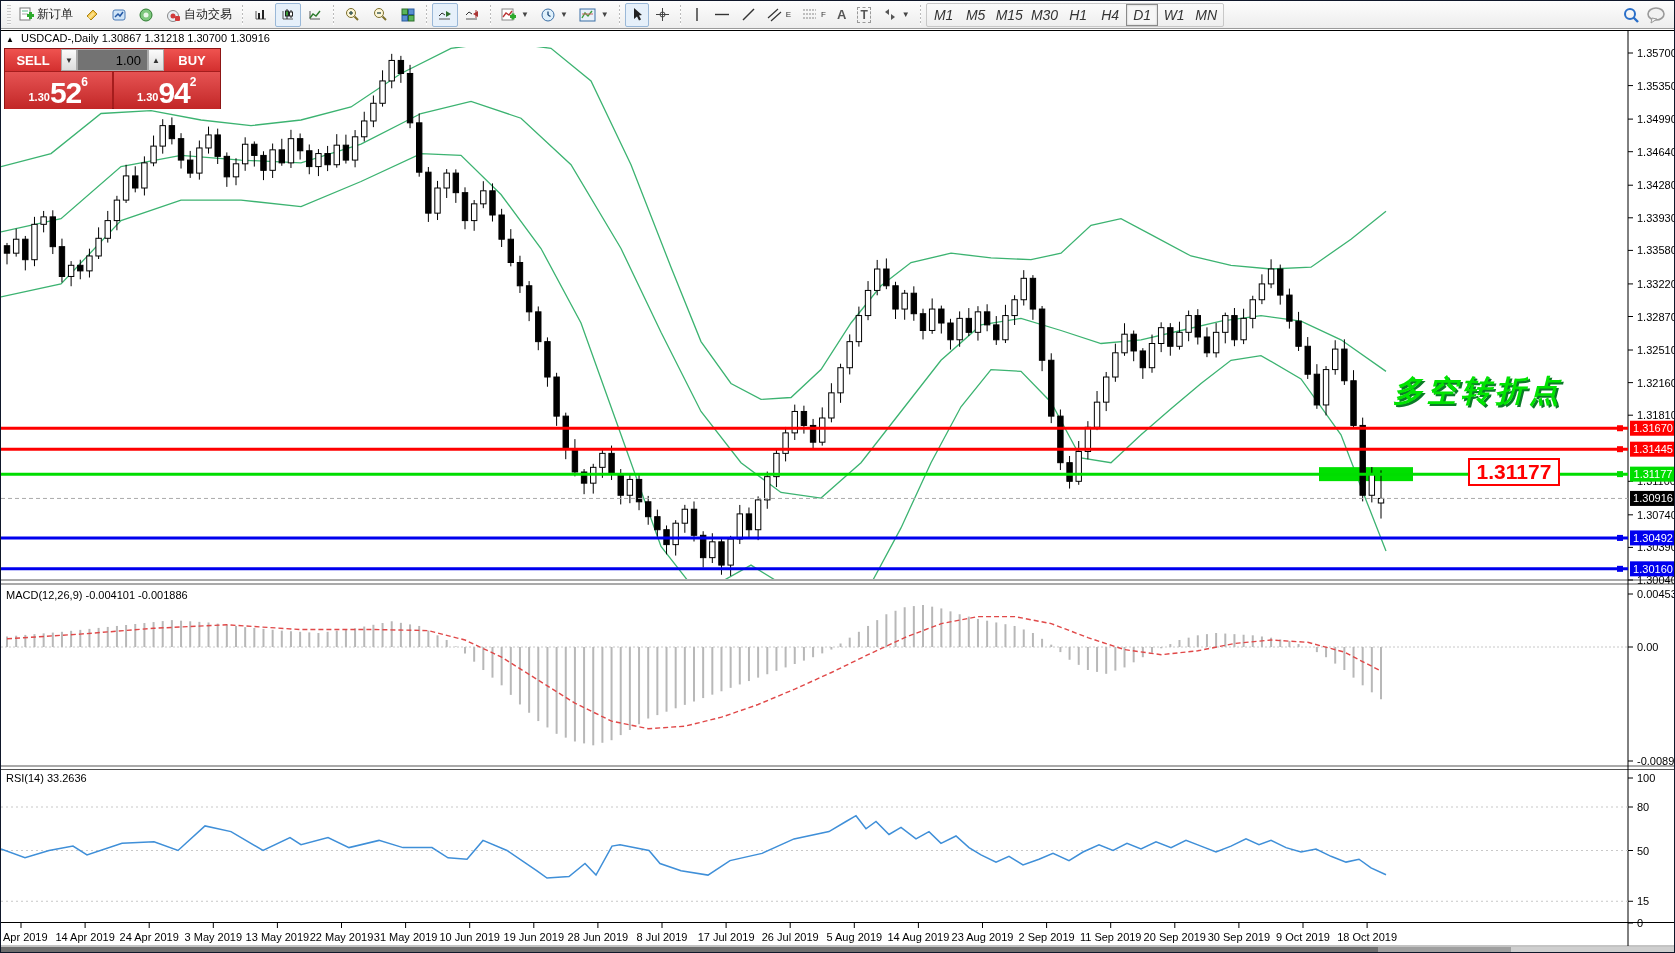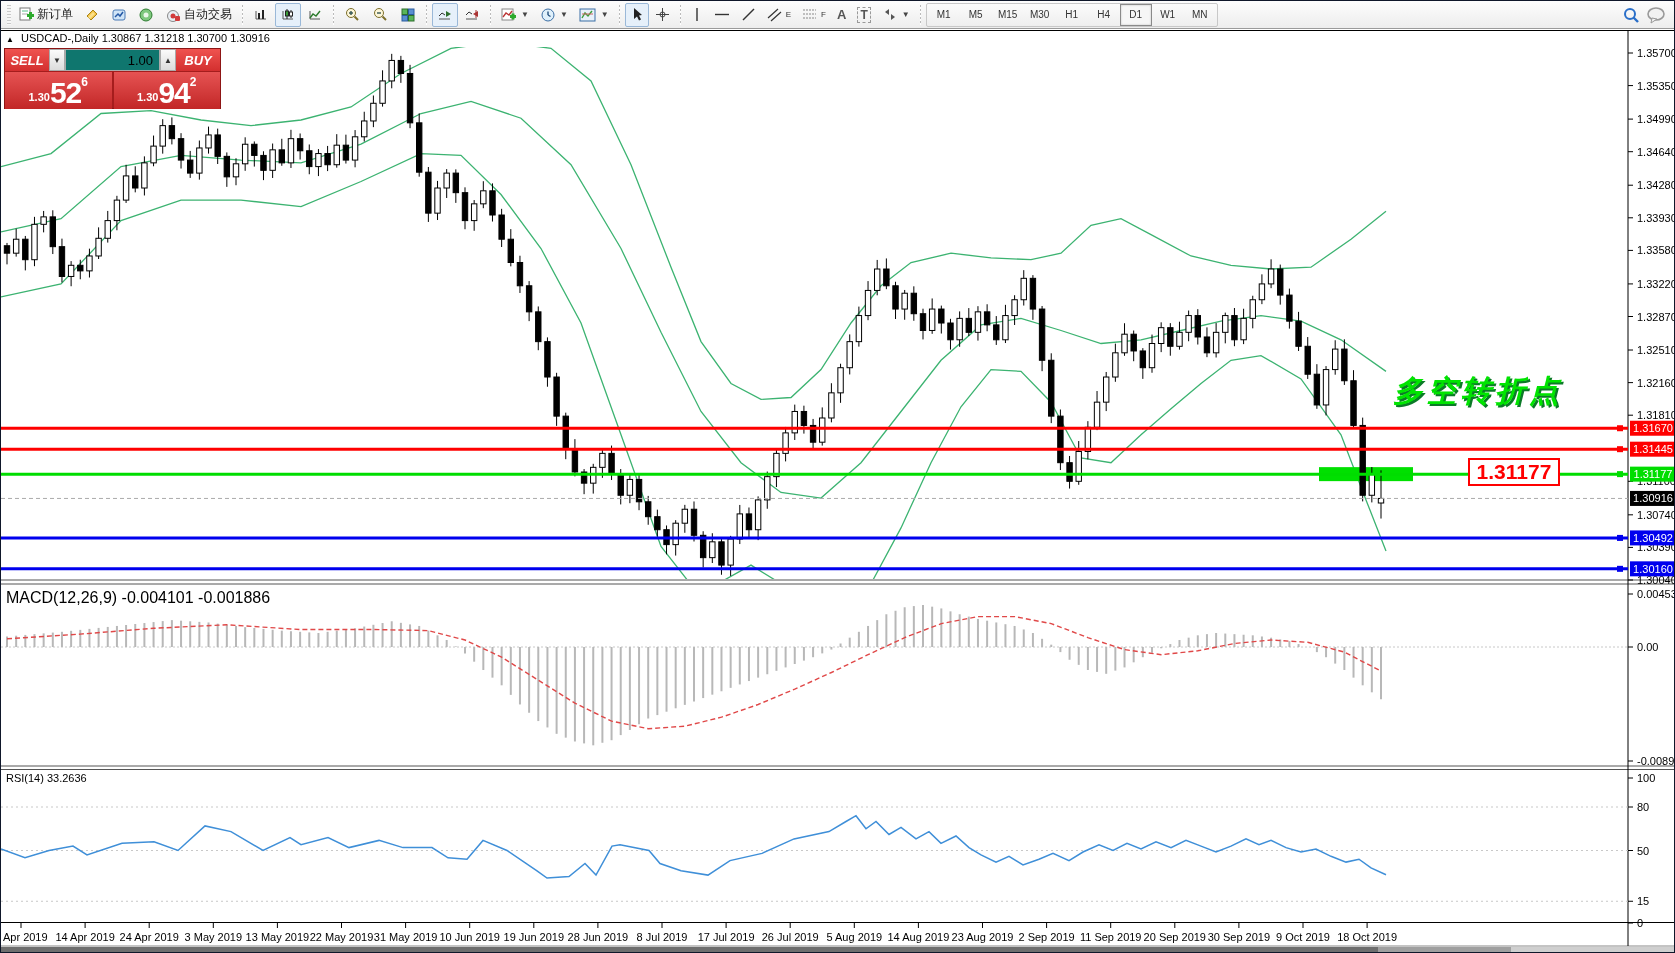--- a/index.html
+++ b/index.html
@@ -3,43 +3,43 @@
 <meta charset="utf-8">
 <style>
   html,body{margin:0;padding:0;background:#d4d0c8;}
   #app{position:relative;width:1675px;height:953px;background:#fff;font-family:"Liberation Sans",sans-serif;overflow:hidden;border:1px solid #0f172a;box-sizing:border-box;}
   
   #toolbar{position:absolute;left:0;top:0;width:1675px;height:28px;background:linear-gradient(#fdfdfd,#ededed);border-bottom:1px solid #9a9a9a;display:flex;align-items:center;padding:0 4px;box-sizing:border-box;gap:1px;}
   .tb-btn{display:flex;align-items:center;gap:3px;height:22px;padding:0 4px;border:1px solid transparent;border-radius:2px;font-size:12px;color:#222;cursor:default;white-space:nowrap;}
   .tb-btn.pressed{background:#e6f0fa;border:1px solid #9ab8d8;}
   .tb-sep{width:1px;height:20px;margin:0 4px;background:repeating-linear-gradient(#bbb 0 2px,#fff 2px 4px);}
   .tb-grip{width:4px;height:20px;margin:0 2px;background:repeating-linear-gradient(#c9c9c9 0 1px,#f7f7f7 1px 3px);}
-  .tf-btn{height:20px;min-width:24px;padding:0 3px;display:flex;align-items:center;justify-content:center;font-size:10px;color:#333;border:1px solid transparent;}
+  .tf-btn{height:20px;min-width:24px;padding:0 3px;display:flex;align-items:center;justify-content:center;font-size:14px;color:#333;border:1px solid transparent;font-style:italic;}
   .tf-btn.pressed{background:#f6f6f6;border:1px solid #8a8a8a;box-shadow:inset 0 0 2px #bbb;}
   .dd{font-size:8px;color:#444;margin-left:1px;}
   .tb-right{margin-left:auto;display:flex;align-items:center;gap:6px;padding-right:6px;}
   .icon{display:inline-block;line-height:0;}
   
   #chart-title{position:absolute;left:5px;top:31px;font-size:11px;color:#000;z-index:5;}
   #chart-title .tri{font-size:8px;margin-right:4px;}
   
   #ocp{position:absolute;left:3px;top:47px;width:217px;height:61px;background:#a51d1d;z-index:6;border:1px solid #8d1515;box-sizing:border-box;}
   #ocp .row1{display:flex;height:22px;}
-  .ocp-btn{width:44px;background:linear-gradient(#ef5350,#d32f2f);color:#fff;font-size:13px;font-weight:bold;display:flex;align-items:center;justify-content:center;font-style:italic;}
+  .ocp-btn{width:56px;background:linear-gradient(#ef5350,#d32f2f);color:#fff;font-size:13px;font-weight:bold;display:flex;align-items:center;justify-content:center;}
   .spin{width:16px;background:linear-gradient(#fbfbfb,#dcdcdc);border:1px solid #aaa;display:flex;align-items:center;justify-content:center;font-size:8px;color:#333;box-sizing:border-box;}
-  .vol{flex:1;background:#0f766e;border:1px solid #aaa;font-size:13px;color:#000;display:flex;align-items:center;justify-content:flex-end;padding-right:6px;box-sizing:border-box;}
+  .vol{flex:1;background:#737373;border:1px solid #aaa;font-size:13px;color:#000;display:flex;align-items:center;justify-content:flex-end;padding-right:6px;box-sizing:border-box;}
   #ocp .row2{display:flex;height:37px;margin-top:1px;gap:2px;}
   .px-box{flex:1;background:linear-gradient(#e65353,#c22727);color:#fff;display:flex;align-items:flex-end;justify-content:center;padding-bottom:1px;}
   .px-small{font-size:11px;font-weight:bold;line-height:22px;}
   .px-big{font-size:30px;font-weight:bold;line-height:30px;letter-spacing:-1px;}
   .px-sup{font-size:12px;font-weight:bold;line-height:12px;align-self:flex-start;margin-top:4px;}
   
   #anno-turn{position:absolute;left:1392px;top:370px;font-size:30px;font-weight:bold;color:#00e400;text-shadow:2px 2px 0 #0c7a28;z-index:5;letter-spacing:4px;font-family:"Liberation Sans",sans-serif;font-style:italic;}
   #anno-price{position:absolute;left:1467px;top:457px;width:92px;height:28px;background:#fff;border:2px solid #ff0000;color:#ff0000;font-size:21px;font-weight:bold;display:flex;align-items:center;justify-content:center;z-index:5;box-sizing:border-box;}
-  #macd-label{position:absolute;left:5px;top:588px;font-size:16px;color:#000;z-index:5;}
+  #macd-label{position:absolute;left:5px;top:588px;font-size:11px;color:#000;z-index:5;}
   #rsi-label{position:absolute;left:5px;top:771px;font-size:11px;color:#000;z-index:5;}
   #chart-svg{position:absolute;left:0;top:0;z-index:1;}
 </style>
 </head>
 <body>
 
 <div id="app">
 
   <div id="toolbar">
     <div class="tb-grip"></div>

